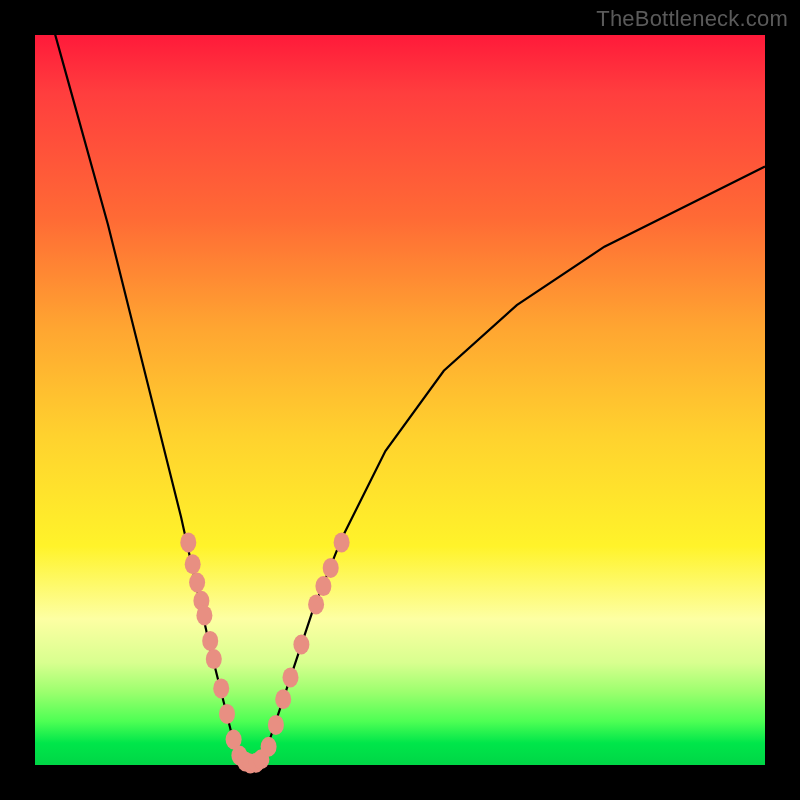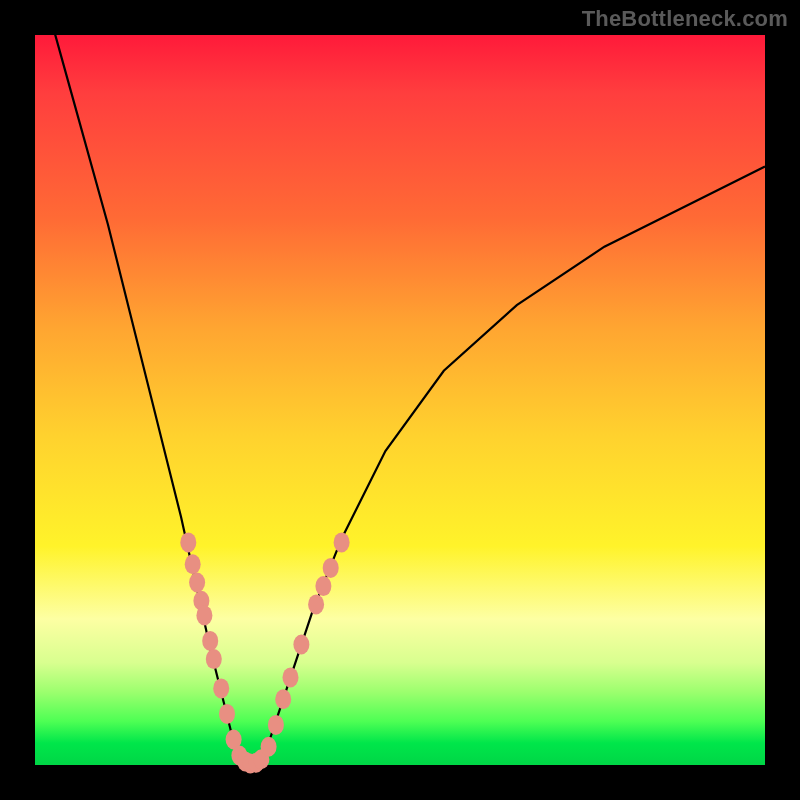--- a/index.html
+++ b/index.html
@@ -41,21 +41,21 @@
       #00e64a 97%,
       #00d646 100%
     );
   }
   .watermark {
     position: absolute;
     top: 6px;
     right: 12px;
     color: #5a5a5a;
     font-size: 22px;
-    font-weight: 700;
+    font-weight: 400;
     letter-spacing: 0.2px;
     user-select: none;
   }
   svg.curve {
     position: absolute;
     left: 0;
     top: 0;
     width: 730px;
     height: 730px;
     overflow: visible;

